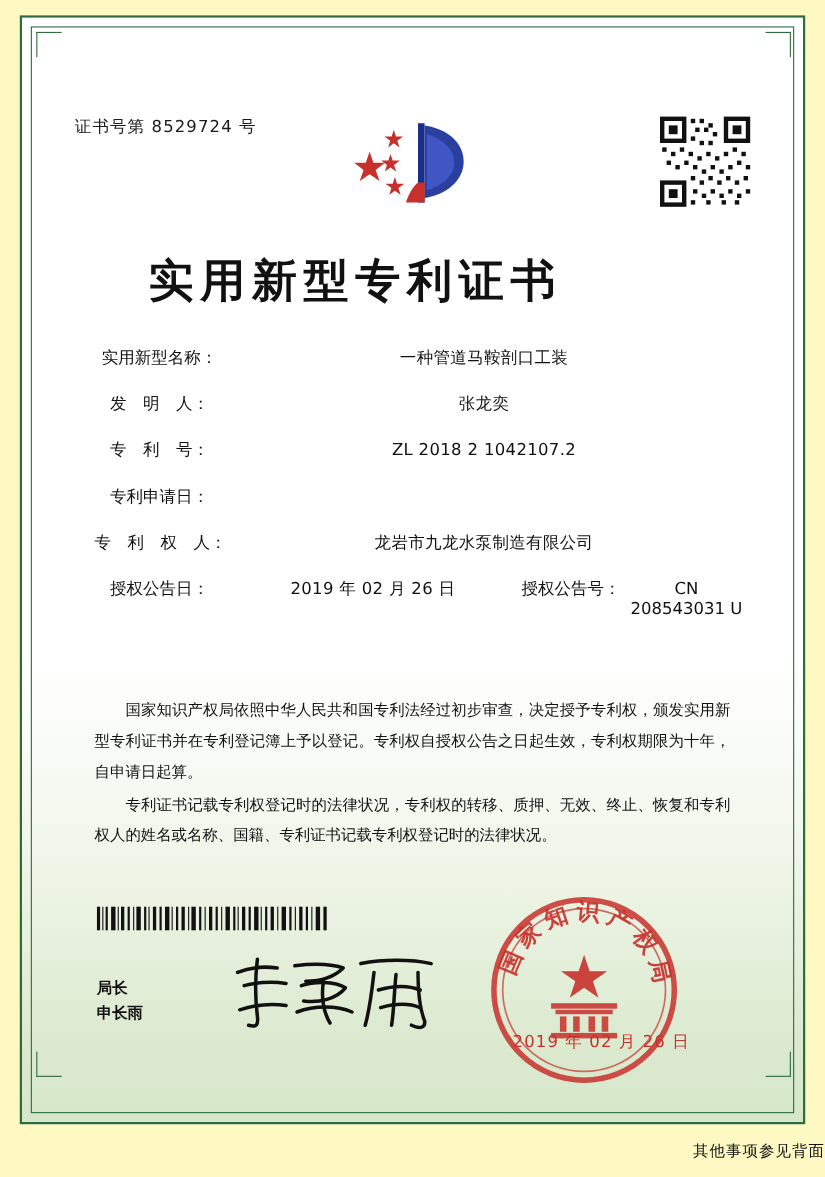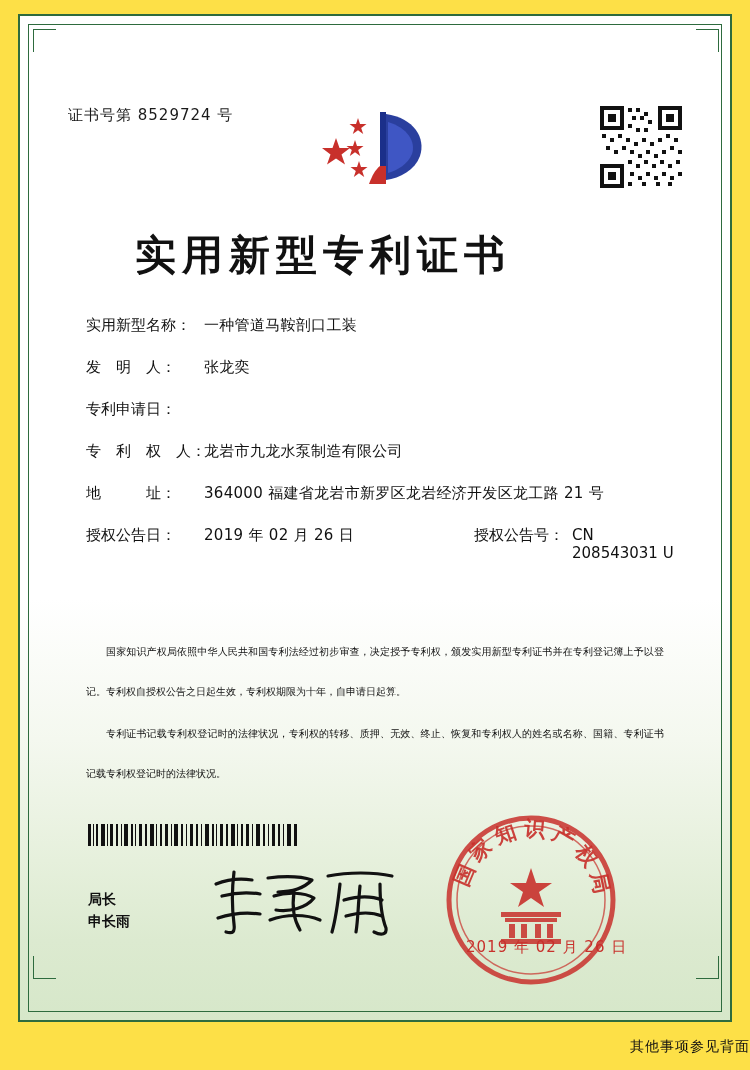--- a/index.html
+++ b/index.html
@@ -7,21 +7,21 @@
     padding: 0;
     background: #ffffff;
   }
   body {
     font-family: "DejaVu Sans", "Liberation Sans", sans-serif;
   }
   .page {
     position: relative;
     width: 750px;
     height: 1070px;
-    background: #fde047;
+    background: #fef9c3;
     overflow: hidden;
   }
   
   .cert-bg {
     position: absolute;
     left: 18px;
     top: 14px;
     width: 714px;
     height: 1008px;
     background:
@@ -111,20 +111,21 @@
     left: 86px;
     top: 316px;
     width: 590px;
     font-size: 15px;
     color: #111;
   }
   .field-row {
     display: flex;
     align-items: baseline;
     margin-bottom: 23px;
+    text-align: center;
   }
   .field-label {
     width: 118px;
     flex: 0 0 118px;
     letter-spacing: 0px;
     white-space: nowrap;
   }
   .field-value {
     flex: 1 1 auto;
     letter-spacing: 0.3px;
@@ -140,22 +141,22 @@
   }
   .field-value2 {
     flex: 1 1 auto;
   }
 
   .paragraphs {
     position: absolute;
     left: 86px;
     top: 632px;
     width: 578px;
-    font-size: 10px;
-    line-height: 40px;
+    font-size: 14px;
+    line-height: 28px;
     color: #111;
     text-align: justify;
   }
   .paragraphs p {
     margin: 0 0 2px 0;
     text-indent: 2em;
   }
 
   .barcode {
     position: absolute;
@@ -320,29 +321,29 @@
   <div class="fields">
     <div class="field-row">
       <div class="field-label">实用新型名称：</div>
       <div class="field-value">一种管道马鞍剖口工装</div>
     </div>
     <div class="field-row">
       <div class="field-label">发　明　人：</div>
       <div class="field-value">张龙奕</div>
     </div>
     <div class="field-row">
+      <div class="field-label">专　利　号：</div>
+      <div class="field-value">ZL 2018 2 1042107.2</div>
+    </div>
+    <div class="field-row">
       <div class="field-label">专利申请日：</div>
     </div>
     <div class="field-row">
       <div class="field-label">专　利　权　人：</div>
       <div class="field-value">龙岩市九龙水泵制造有限公司</div>
-    </div>
-    <div class="field-row">
-      <div class="field-label">地　　　址：</div>
-      <div class="field-value">364000 福建省龙岩市新罗区龙岩经济开发区龙工路 21 号</div>
     </div>
     <div class="field-row inline-two">
       <div class="field-label">授权公告日：</div>
       <div class="field-value">2019 年 02 月 26 日</div>
       <div class="field-label2">授权公告号：</div>
       <div class="field-value2">CN 208543031 U</div>
     </div>
   </div>
 
   <div class="paragraphs">

